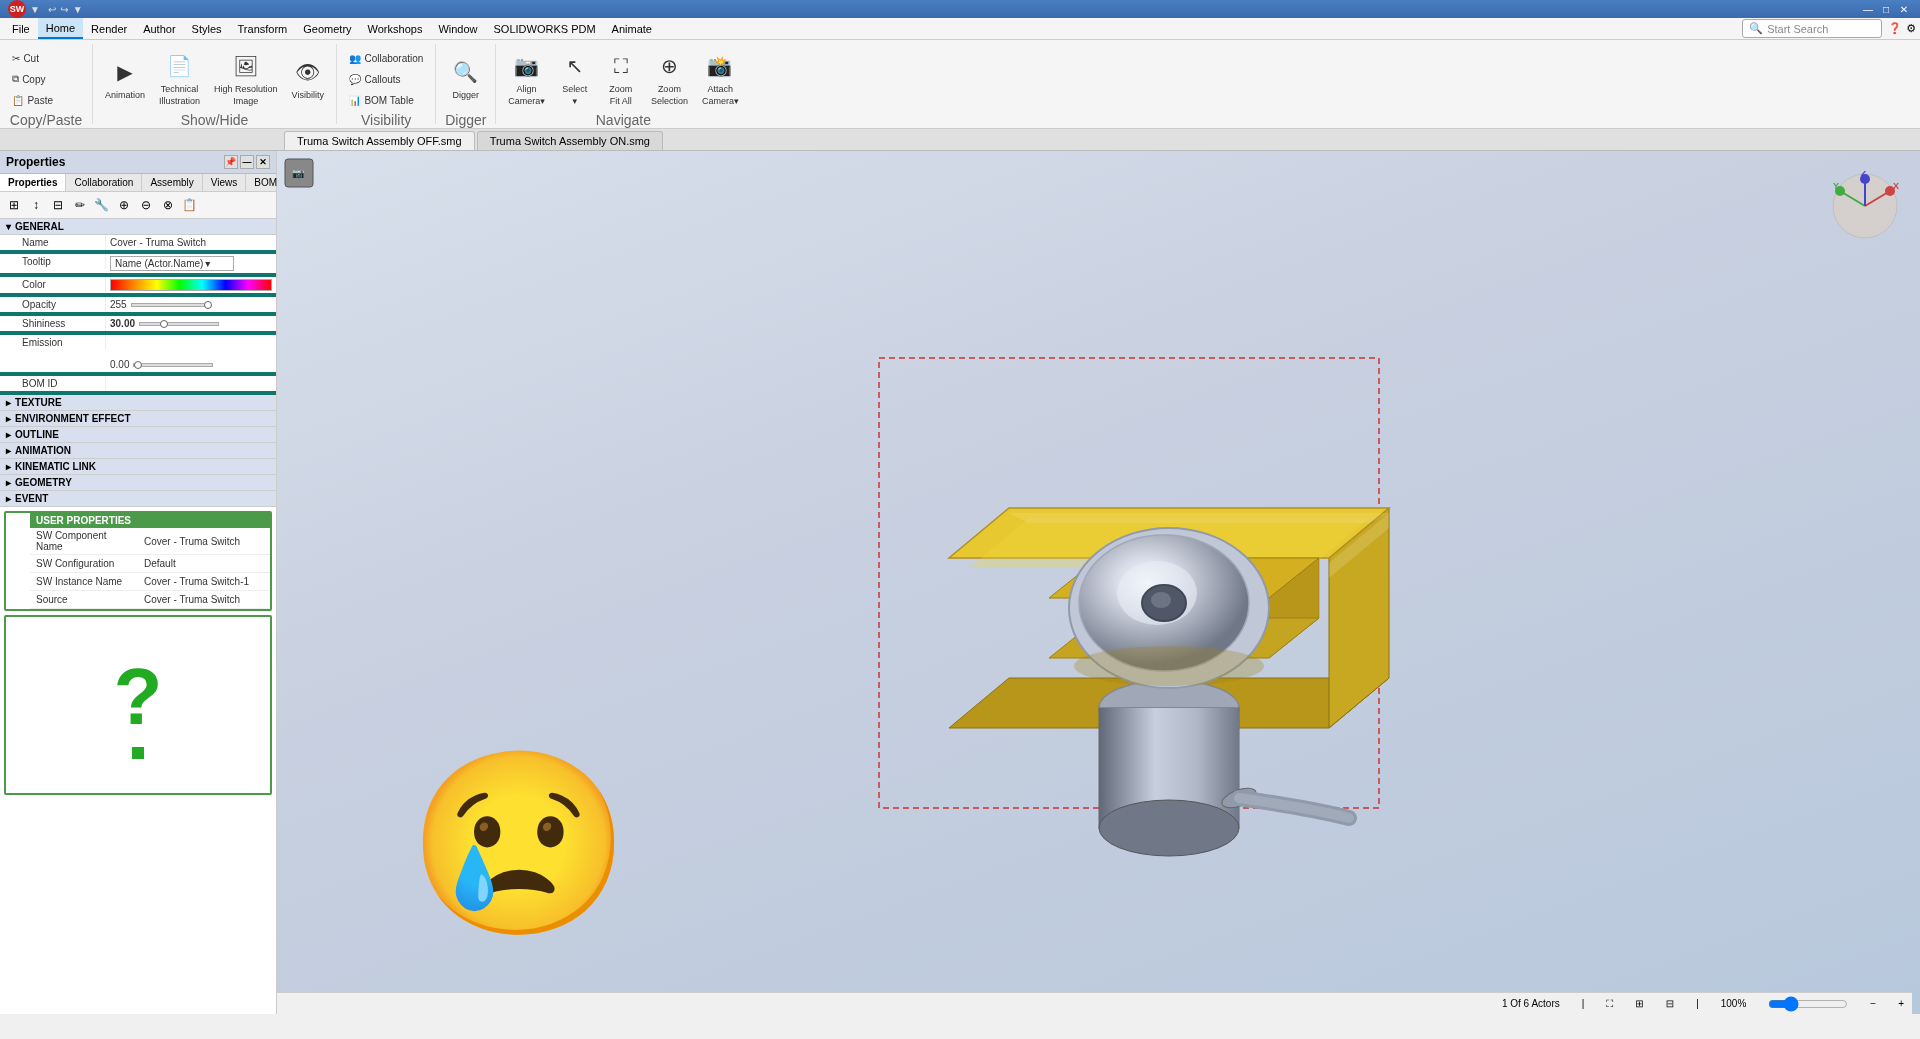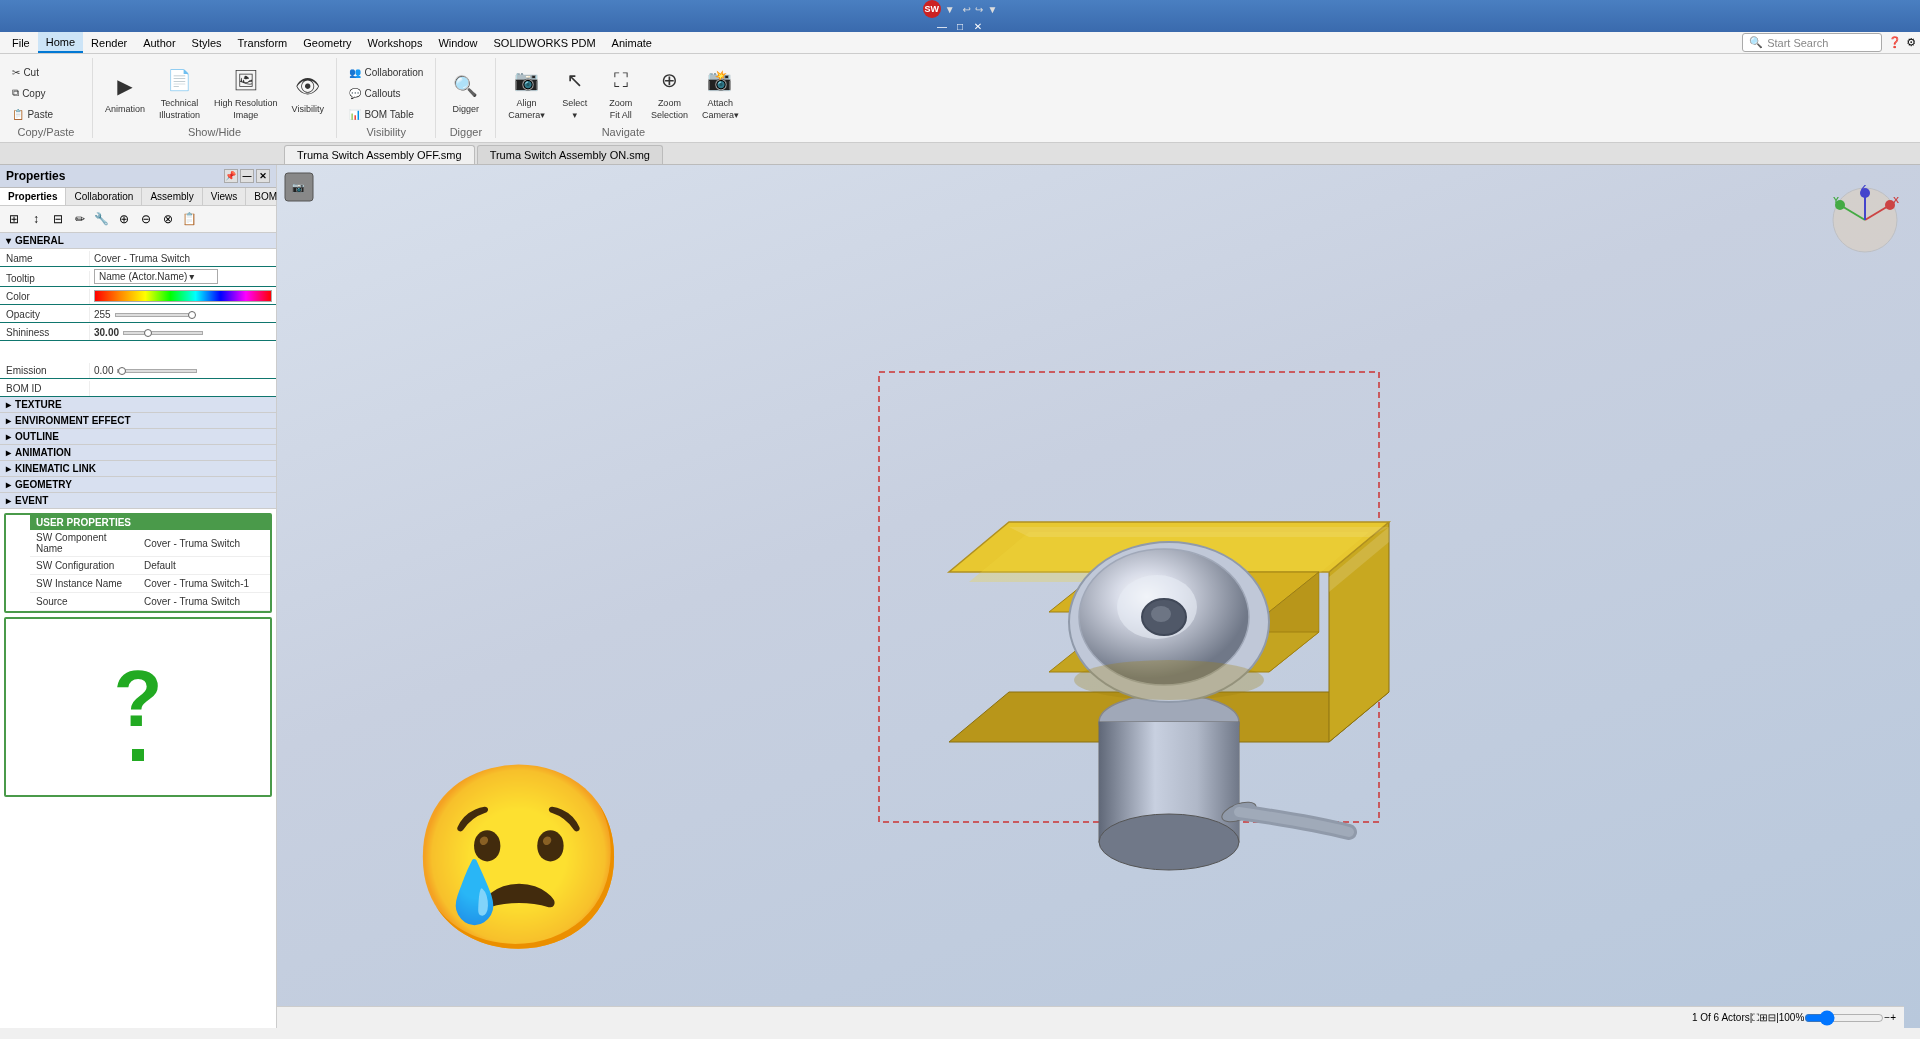--- a/index.html
+++ b/index.html
@@ -1,28 +1,27 @@
 <!DOCTYPE html>
 <html><head>
   <meta charset="utf-8">
   <style>
     * { margin: 0; padding: 0; box-sizing: border-box; }
     body { font-family: 'Segoe UI', Arial, sans-serif; font-size: 11px; background: #f0f0f0; overflow: hidden; width: 1920px; height: 1039px; }
 
     
     #title-bar {
-      height: 32px;
+      height: 18px;
       background: linear-gradient(to bottom, #4a7fc1, #3a6aad);
       display: flex;
       align-items: center;
       justify-content: space-between;
       padding: 0 8px;
       color: white;
       font-size: 11px;
-      flex-direction: column;
     }
     #title-bar-left { display: flex; align-items: center; gap: 4px; }
     #title-bar-center { flex: 1; text-align: center; font-size: 11px; }
     #title-bar-right { display: flex; gap: 2px; }
     .title-btn { width: 16px; height: 16px; display: flex; align-items: center; justify-content: center; font-size: 10px; cursor: pointer; }
 
     
     #menu-bar {
       height: 22px;
       background: #f5f5f5;
@@ -64,21 +63,21 @@
       padding: 2px 6px;
       min-width: 60px;
     }
     .ribbon-group-items {
       display: flex;
       align-items: flex-start;
       flex: 1;
       gap: 2px;
     }
     .ribbon-group-label {
-      font-size: 11px;
+      font-size: 14px;
       color: #666;
       margin-top: 2px;
       text-align: center;
     }
 
     .ribbon-btn {
       display: flex;
       flex-direction: column;
       align-items: center;
       justify-content: center;
@@ -232,23 +231,24 @@
       font-size: 10px;
       font-weight: bold;
       cursor: pointer;
       display: flex;
       align-items: center;
       gap: 4px;
       border-bottom: 1px solid #ccc;
     }
     .prop-row {
       display: flex;
-      border-bottom: 1px solid #0f766e;
+      border-bottom: 4px solid #0f766e;
       min-height: 18px;
-      align-items: flex-end;
+      align-items: flex-start;
+      padding-left: 16px;
     }
     .prop-label {
       width: 90px;
       padding: 2px 6px;
       font-size: 10px;
       color: #333;
       flex-shrink: 0;
       border-right: 1px solid #eee;
     }
     .prop-value {
@@ -368,30 +368,30 @@
       right: 30px;
       width: 60px;
       height: 60px;
     }
 
     
     #bottom-bar {
       position: absolute;
       bottom: 0;
       left: 0;
-      right: 16px;
+      right: 8px;
       height: 22px;
       background: #f0f0f0;
       border-top: 1px solid #ccc;
       display: flex;
       align-items: center;
       justify-content: flex-end;
       padding: 8px 8px;
       font-size: 10px;
-      gap: 0;
+      gap: 22px;
     }
 
     
     #emoji-overlay {
       position: absolute;
       bottom: 80px;
       left: 130px;
       font-size: 180px;
       line-height: 1;
       z-index: 10;

